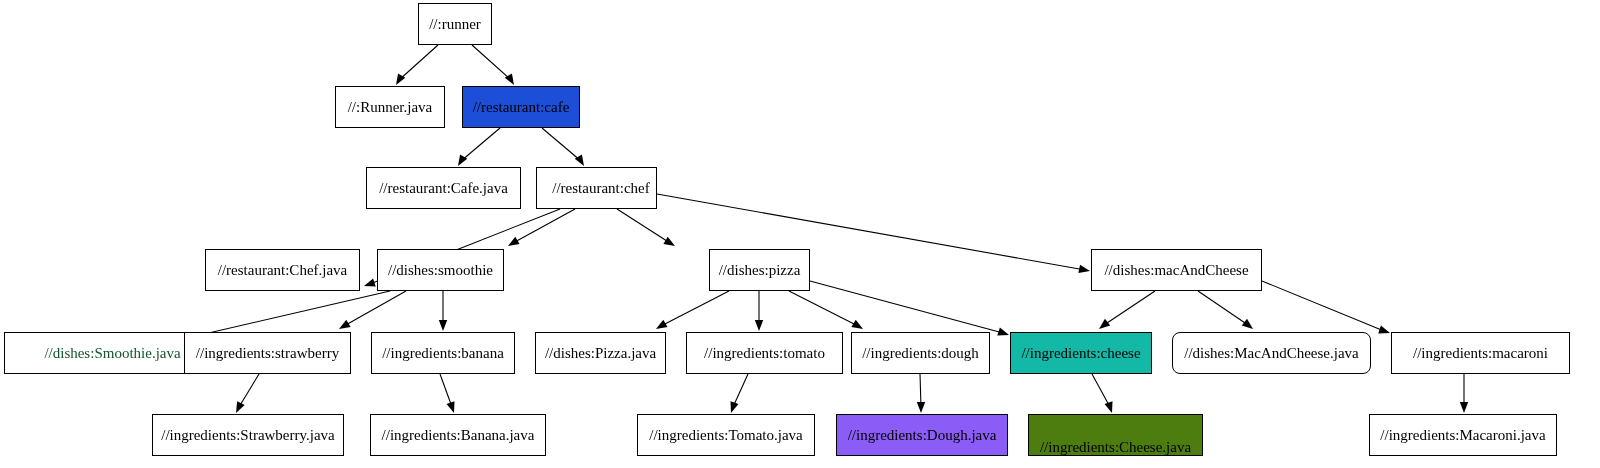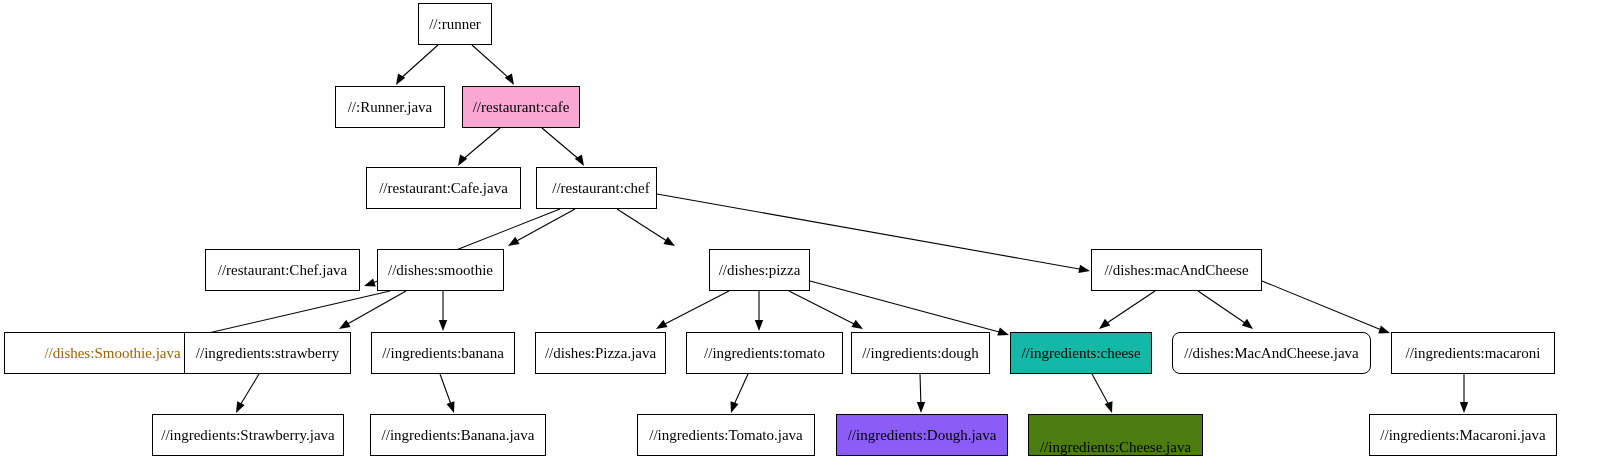--- a/index.html
+++ b/index.html
@@ -90,42 +90,42 @@
       <polygon points="1112,413 1104.5370247220026,403.89264033871507 1112.505964425627,401.2363271041736" fill="#000000"></polygon>
       <path d="M 1464,374 L 1464,407" stroke="#000000" stroke-width="1.1" fill="none"></path>
       <polygon points="1464,413 1459.8,402 1468.2,402" fill="#000000"></polygon>
     </svg>
 <div class="node" style="left: 418px; top: 3px; width: 74px; height: 42px; background: rgb(255, 255, 255); border-color: rgb(0, 0, 0); color: rgb(0, 0, 0);">
       <span>//:runner</span>
     </div>
     <div class="node" style="left: 335px; top: 86px; width: 110px; height: 42px; background: rgb(255, 255, 255); border-color: rgb(0, 0, 0); color: rgb(0, 0, 0);">
       <span>//:Runner.java</span>
     </div>
-    <div class="node" style="left: 462px; top: 86px; width: 118px; height: 42px; background: #f9a8d4; border-color: rgb(0, 0, 0); color: rgb(0, 0, 0);">
+    <div class="node" style="left: 462px; top: 86px; width: 118px; height: 42px; background: #1d4ed8; border-color: rgb(0, 0, 0); color: rgb(0, 0, 0);">
       <span>//restaurant:cafe</span>
     </div>
     <div class="node" style="left: 366px; top: 167px; width: 155px; height: 42px; background: rgb(255, 255, 255); border-color: rgb(0, 0, 0); color: rgb(0, 0, 0); text-align: right;">
       <span>//restaurant:Cafe.java</span>
     </div>
     <div class="node" style="left: 536px; top: 167px; width: 121px; height: 42px; background: rgb(255, 255, 255); border-color: rgb(0, 0, 0); color: rgb(0, 0, 0); padding-left: 9px;">
       <span>//restaurant:chef</span>
     </div>
     <div class="node" style="left: 205px; top: 249px; width: 155px; height: 42px; background: rgb(255, 255, 255); border-color: rgb(0, 0, 0); color: rgb(0, 0, 0);">
       <span>//restaurant:Chef.java</span>
     </div>
     <div class="node" style="left: 377px; top: 249px; width: 127px; height: 42px; background: rgb(255, 255, 255); border-color: rgb(0, 0, 0); color: rgb(0, 0, 0);">
       <span>//dishes:smoothie</span>
     </div>
     <div class="node" style="left: 709px; top: 249px; width: 101px; height: 42px; background: rgb(255, 255, 255); border-color: rgb(0, 0, 0); color: rgb(0, 0, 0);">
       <span>//dishes:pizza</span>
     </div>
     <div class="node" style="left: 1091px; top: 249px; width: 171px; height: 42px; background: rgb(255, 255, 255); border-color: rgb(0, 0, 0); color: rgb(0, 0, 0);">
       <span>//dishes:macAndCheese</span>
     </div>
-    <div class="node" style="left: 4px; top: 332px; width: 185px; height: 42px; background: rgb(255, 255, 255); border-color: rgb(0, 0, 0); color: #a16207; padding-left: 32px;">
+    <div class="node" style="left: 4px; top: 332px; width: 185px; height: 42px; background: rgb(255, 255, 255); border-color: rgb(0, 0, 0); color: #14532d; padding-left: 32px;">
       <span>//dishes:Smoothie.java</span>
     </div>
     <div class="node" style="left: 184px; top: 332px; width: 167px; height: 42px; background: rgb(255, 255, 255); border-color: rgb(0, 0, 0); color: rgb(0, 0, 0);">
       <span>//ingredients:strawberry</span>
     </div>
     <div class="node" style="left: 371px; top: 332px; width: 144px; height: 42px; background: rgb(255, 255, 255); border-color: rgb(0, 0, 0); color: rgb(0, 0, 0);">
       <span>//ingredients:banana</span>
     </div>
     <div class="node" style="left: 535px; top: 332px; width: 131px; height: 42px; background: rgb(255, 255, 255); border-color: rgb(0, 0, 0); color: rgb(0, 0, 0);">
       <span>//dishes:Pizza.java</span>
@@ -135,21 +135,21 @@
     </div>
     <div class="node" style="left: 851px; top: 332px; width: 139px; height: 42px; background: rgb(255, 255, 255); border-color: rgb(0, 0, 0); color: rgb(0, 0, 0);">
       <span>//ingredients:dough</span>
     </div>
     <div class="node" style="left: 1010px; top: 332px; width: 142px; height: 42px; background: #14b8a6; border-color: rgb(0, 0, 0); color: rgb(0, 0, 0);">
       <span>//ingredients:cheese</span>
     </div>
     <div class="node" style="left: 1172px; top: 332px; width: 199px; height: 42px; background: rgb(255, 255, 255); border-color: rgb(0, 0, 0); color: rgb(0, 0, 0); border-radius: 8px;">
       <span>//dishes:MacAndCheese.java</span>
     </div>
-    <div class="node" style="left: 1391px; top: 332px; width: 164px; height: 42px; background: rgb(255, 255, 255); border-color: rgb(0, 0, 0); color: rgb(0, 0, 0);">
+    <div class="node" style="left: 1391px; top: 332px; width: 179px; height: 42px; background: rgb(255, 255, 255); border-color: rgb(0, 0, 0); color: rgb(0, 0, 0);">
       <span>//ingredients:macaroni</span>
     </div>
     <div class="node" style="left: 152px; top: 414px; width: 192px; height: 42px; background: rgb(255, 255, 255); border-color: rgb(0, 0, 0); color: rgb(0, 0, 0);">
       <span>//ingredients:Strawberry.java</span>
     </div>
     <div class="node" style="left: 370px; top: 414px; width: 176px; height: 42px; background: rgb(255, 255, 255); border-color: rgb(0, 0, 0); color: rgb(0, 0, 0);">
       <span>//ingredients:Banana.java</span>
     </div>
     <div class="node" style="left: 637px; top: 414px; width: 178px; height: 42px; background: rgb(255, 255, 255); border-color: rgb(0, 0, 0); color: rgb(0, 0, 0);">
       <span>//ingredients:Tomato.java</span>

